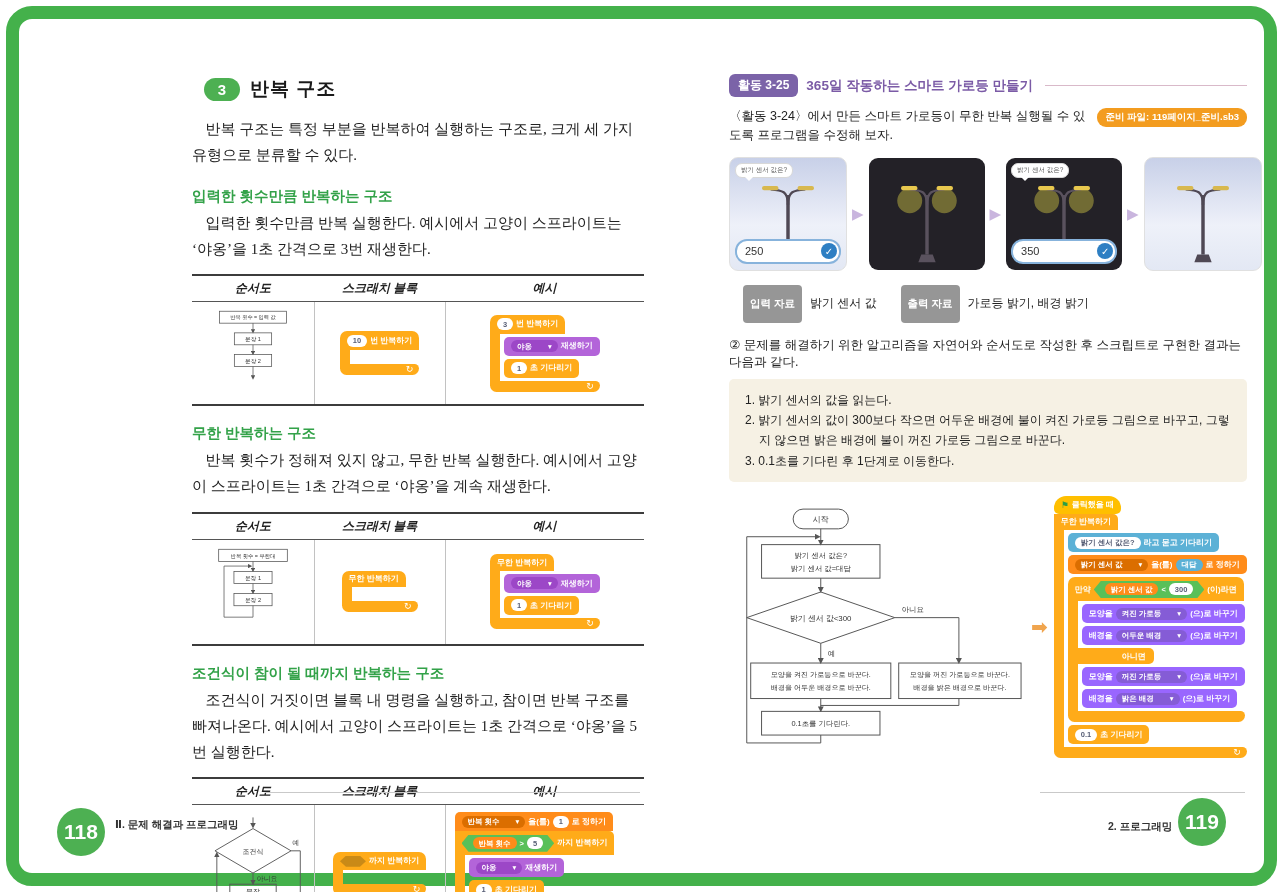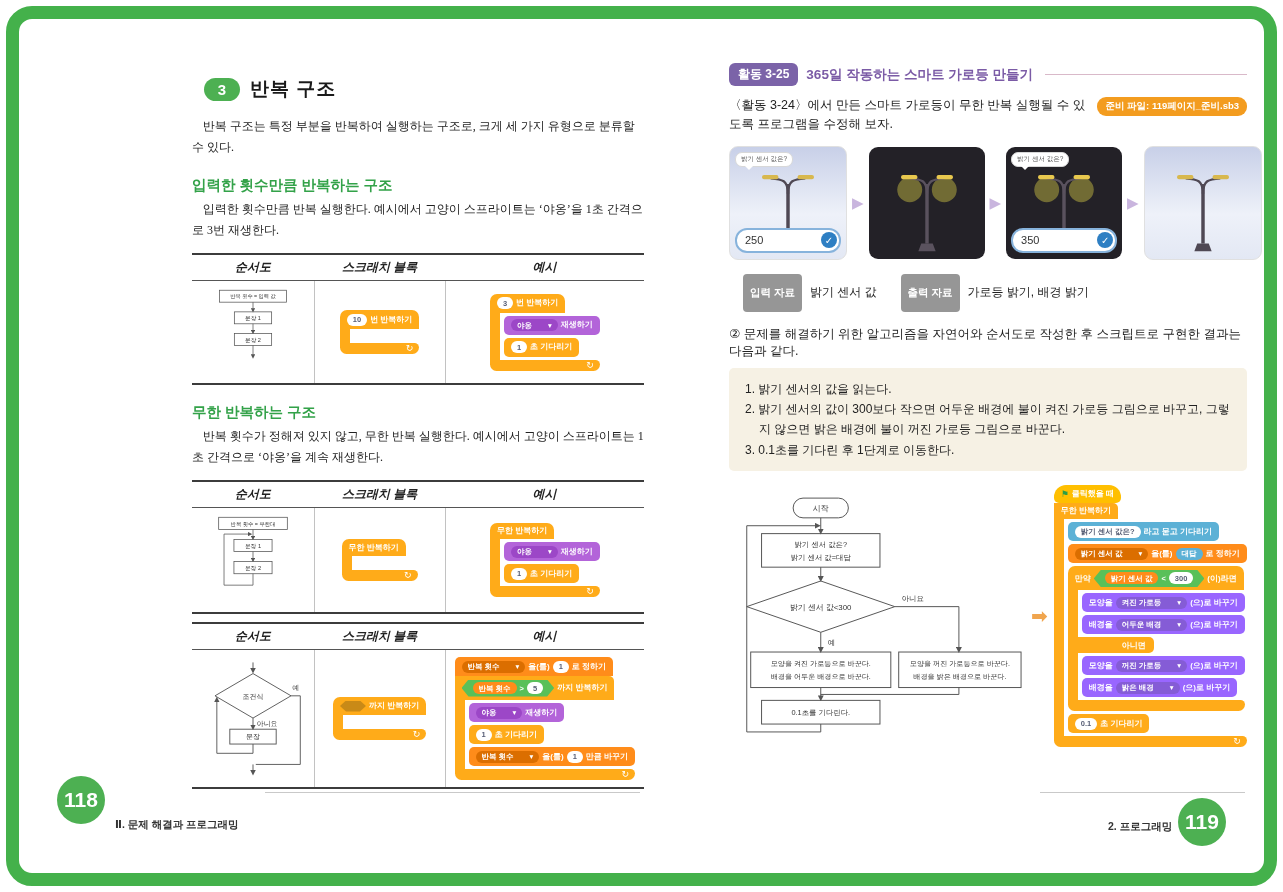--- a/index.html
+++ b/index.html
@@ -6,21 +6,21 @@
   .canvas{position:relative;width:1283px;height:892px;background:#fff;overflow:hidden;
           font-family:"Liberation Sans","DejaVu Sans",sans-serif;color:#333;}
   .frame{position:absolute;inset:6px;border:13px solid #44b14b;border-radius:26px;pointer-events:none;}
 
   
   .lp{position:absolute;left:192px;top:76px;width:452px;}
   .sec-head{display:flex;align-items:center;gap:10px;margin:0 0 14px 12px;}
   .sec-badge{background:#4db052;color:#fff;font-weight:bold;font-size:15px;width:36px;height:23px;
              border-radius:12px;display:flex;align-items:center;justify-content:center;}
   .sec-title{font-size:19px;font-weight:bold;color:#1a1a1a;letter-spacing:1px;}
-  .body-p{font-family:"Liberation Serif","DejaVu Serif",serif;font-size:12px;line-height:1.75;
+  .body-p{font-family:"Liberation Serif","DejaVu Serif",serif;font-size:15px;line-height:1.75;
           margin:0 0 12px 0;text-indent:0.9em;color:#222;}
   .sub-h{font-size:14.5px;font-weight:bold;color:#33a249;margin:18px 0 4px 0;}
   table.loop{width:100%;border-collapse:collapse;border-top:2px solid #3c3c3c;border-bottom:2px solid #3c3c3c;margin:6px 0 8px 0;}
   table.loop th{font-size:12px;font-weight:bold;color:#222;padding:4px 2px;border-bottom:1.5px solid #555;font-style:italic;}
   table.loop td{border-left:1px solid #c2c2c2;padding:7px 4px;text-align:center;vertical-align:middle;}
   table.loop td:first-child,table.loop th:first-child{border-left:none;}
   .cell-inner{display:flex;justify-content:center;}
 
   
   .fc text{font-size:7.5px;fill:#333;}
@@ -46,21 +46,21 @@
   .hat{border-radius:12px 12px 5px 5px;}
   .flag{color:#2d9e46;font-size:9px;}
 
   
   .pg-circle{position:absolute;width:48px;height:48px;border-radius:50%;background:#4db052;color:#fff;
              font-weight:bold;font-size:21px;display:flex;align-items:center;justify-content:center;}
   .foot-txt{position:absolute;font-size:10.5px;color:#333;font-weight:bold;}
   .rule{position:absolute;border-top:1px solid #c9c9c9;height:0;}
 
   
-  .rp{position:absolute;left:729px;top:63px;width:518px;}
+  .rp{position:absolute;left:729px;top:74px;width:518px;}
   .act-head{display:flex;align-items:center;gap:8px;margin-bottom:10px;}
   .act-badge{background:#7b63a8;color:#fff;font-size:12px;font-weight:bold;padding:3px 9px;border-radius:6px;}
   .act-title{color:#7b5ba6;font-size:13.5px;font-weight:bold;white-space:nowrap;}
   .act-line{flex:1;border-top:1.5px solid #d9b9c9;margin-left:4px;}
   .intro-row{display:flex;align-items:flex-start;gap:8px;margin-bottom:12px;}
   .intro-txt{font-size:12.5px;color:#222;line-height:1.5;flex:1;}
   .file-badge{background:#f39c1f;color:#fff;font-size:9.5px;font-weight:bold;padding:3px 8px;border-radius:9px;white-space:nowrap;margin-top:1px;}
   .shots{display:flex;align-items:center;gap:5px;margin-bottom:14px;}
   .tile{width:116px;height:112px;border-radius:9px;position:relative;overflow:hidden;flex:none;}
   .tile.light{background:linear-gradient(180deg,#c8d0e8,#eef1f9 60%,#e3e8f4);border:1px solid #e0e0e0;}
@@ -239,20 +239,22 @@
               <div class="c-bot">
                     <span>↻</span>
                   </div>
             </div>
           </div>
         </td>
       </tr>
     </tbody>
       </table>
 
+    <div class="sub-h">조건식이 참이 될 때까지 반복하는 구조</div>
+    <p class="body-p">조건식이 거짓이면 블록 내 명령을 실행하고, 참이면 반복 구조를 빠져나온다. 예시에서 고양이 스프라이트는 1초 간격으로 ‘야옹’을 5번 실행한다.</p>
     <table class="loop">
       <tbody>
           <tr>
         <th style="width:27%">순서도</th>
         <th style="width:29%">스크래치 블록</th>
         <th>예시</th>
       </tr>
       <tr>
         <td>
           <div class="cell-inner">
@@ -341,21 +343,21 @@
               </div>
             </div>
           </div>
         </td>
       </tr>
     </tbody>
       </table>
   </div>
 
   <div class="rule" style="left:265px;top:792px;width:375px;"></div>
-  <div class="pg-circle" style="left:57px;top:776px;">118</div>
+  <div class="pg-circle" style="left:57px;top:808px;">118</div>
   <div class="foot-txt" style="left:115px;top:818px;">Ⅱ. 문제 해결과 프로그래밍</div>
 
   <div class="rp">
     <div class="act-head">
       <span class="act-badge">활동 3-25</span>
       <span class="act-title">365일 작동하는 스마트 가로등 만들기</span>
       <span class="act-line"></span>
     </div>
     <div class="intro-row">
       <span class="intro-txt">〈활동 3-24〉에서 만든 스마트 가로등이 무한 반복 실행될 수 있도록 프로그램을 수정해 보자.</span>

